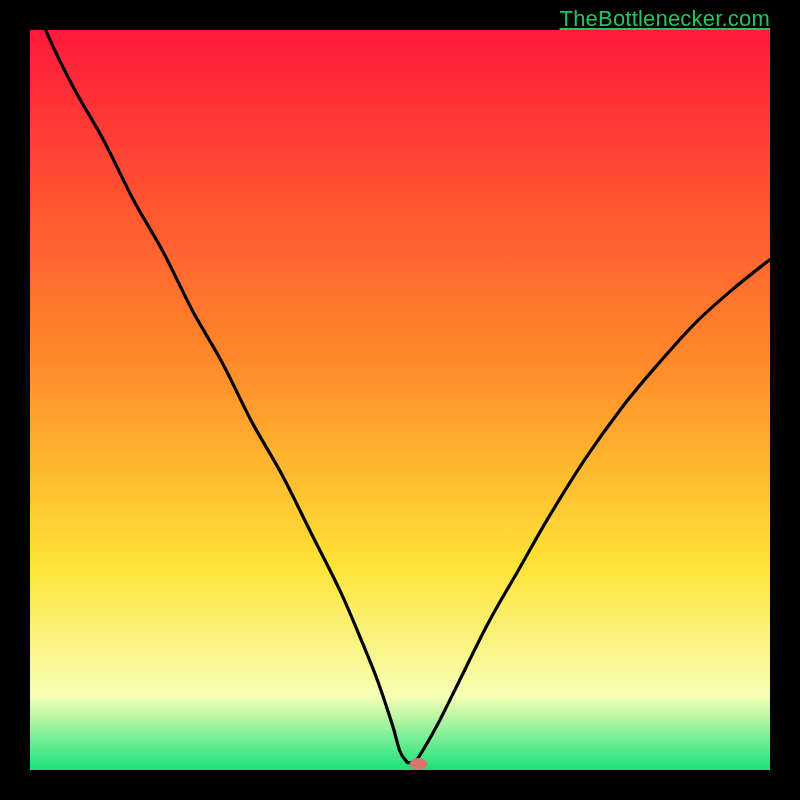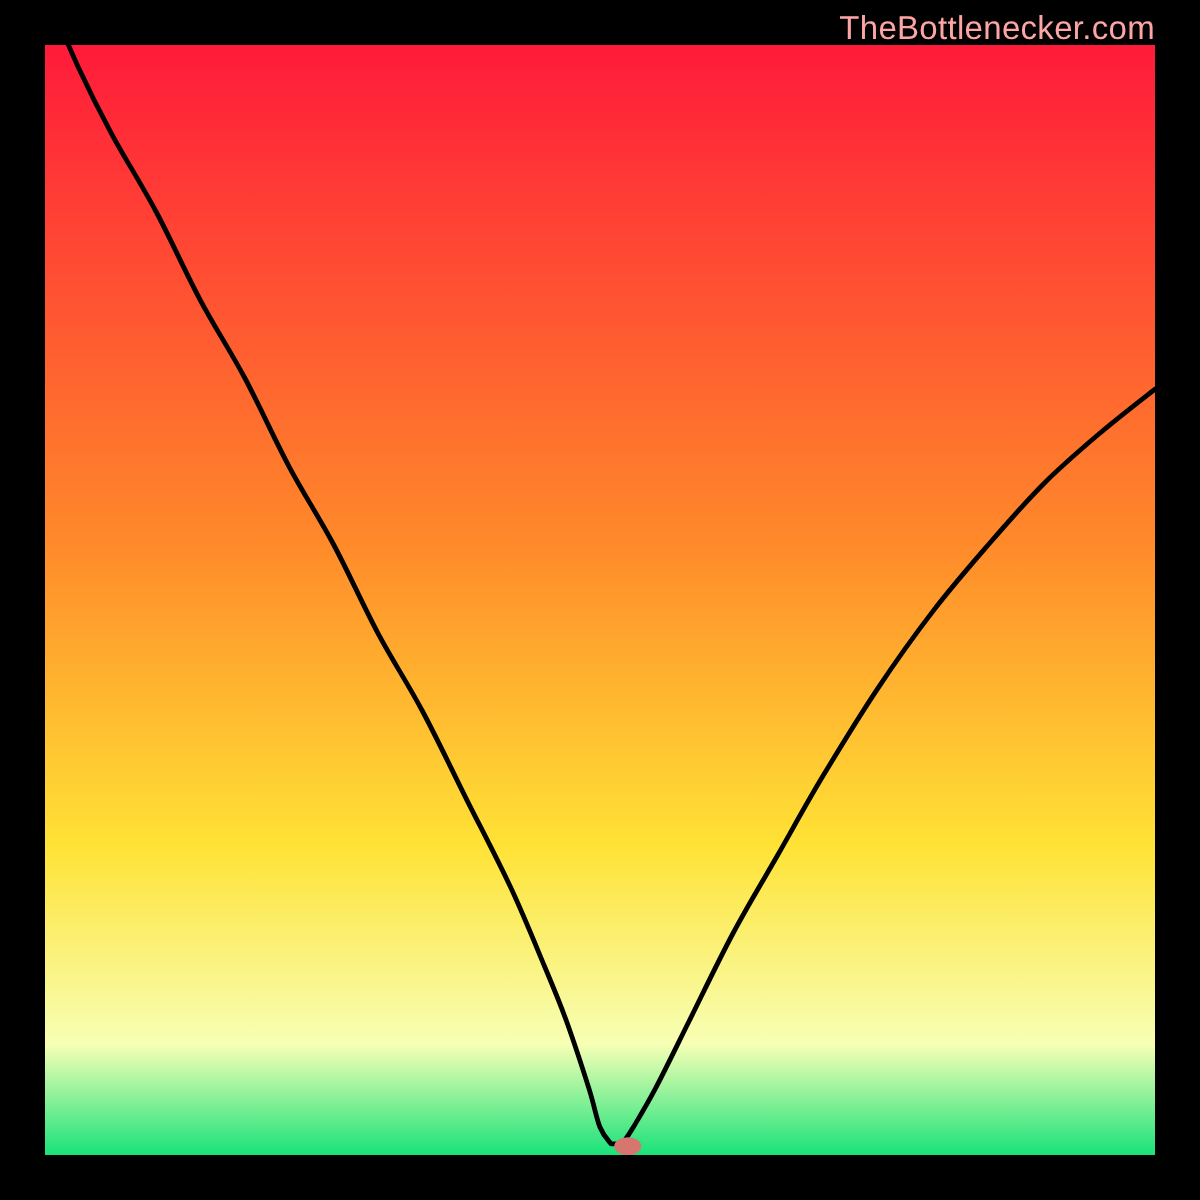--- a/index.html
+++ b/index.html
@@ -22,25 +22,26 @@
     left: 30px;
     top: 30px;
     width: 740px;
     height: 740px;
     overflow: hidden;
   }
   .watermark {
     position: absolute;
     top: 6px;
     right: 30px;
-    color: #fca5a5;
+    color: #22c55e;
     font-size: 22px;
     font-weight: 500;
     letter-spacing: 0.2px;
     user-select: none;
+    text-decoration: underline;
   }
 </style>
 </head>
 <body>
 
 <div class="frame">
 
   <div class="watermark">TheBottlenecker.com</div>
 
   <div class="plot">

